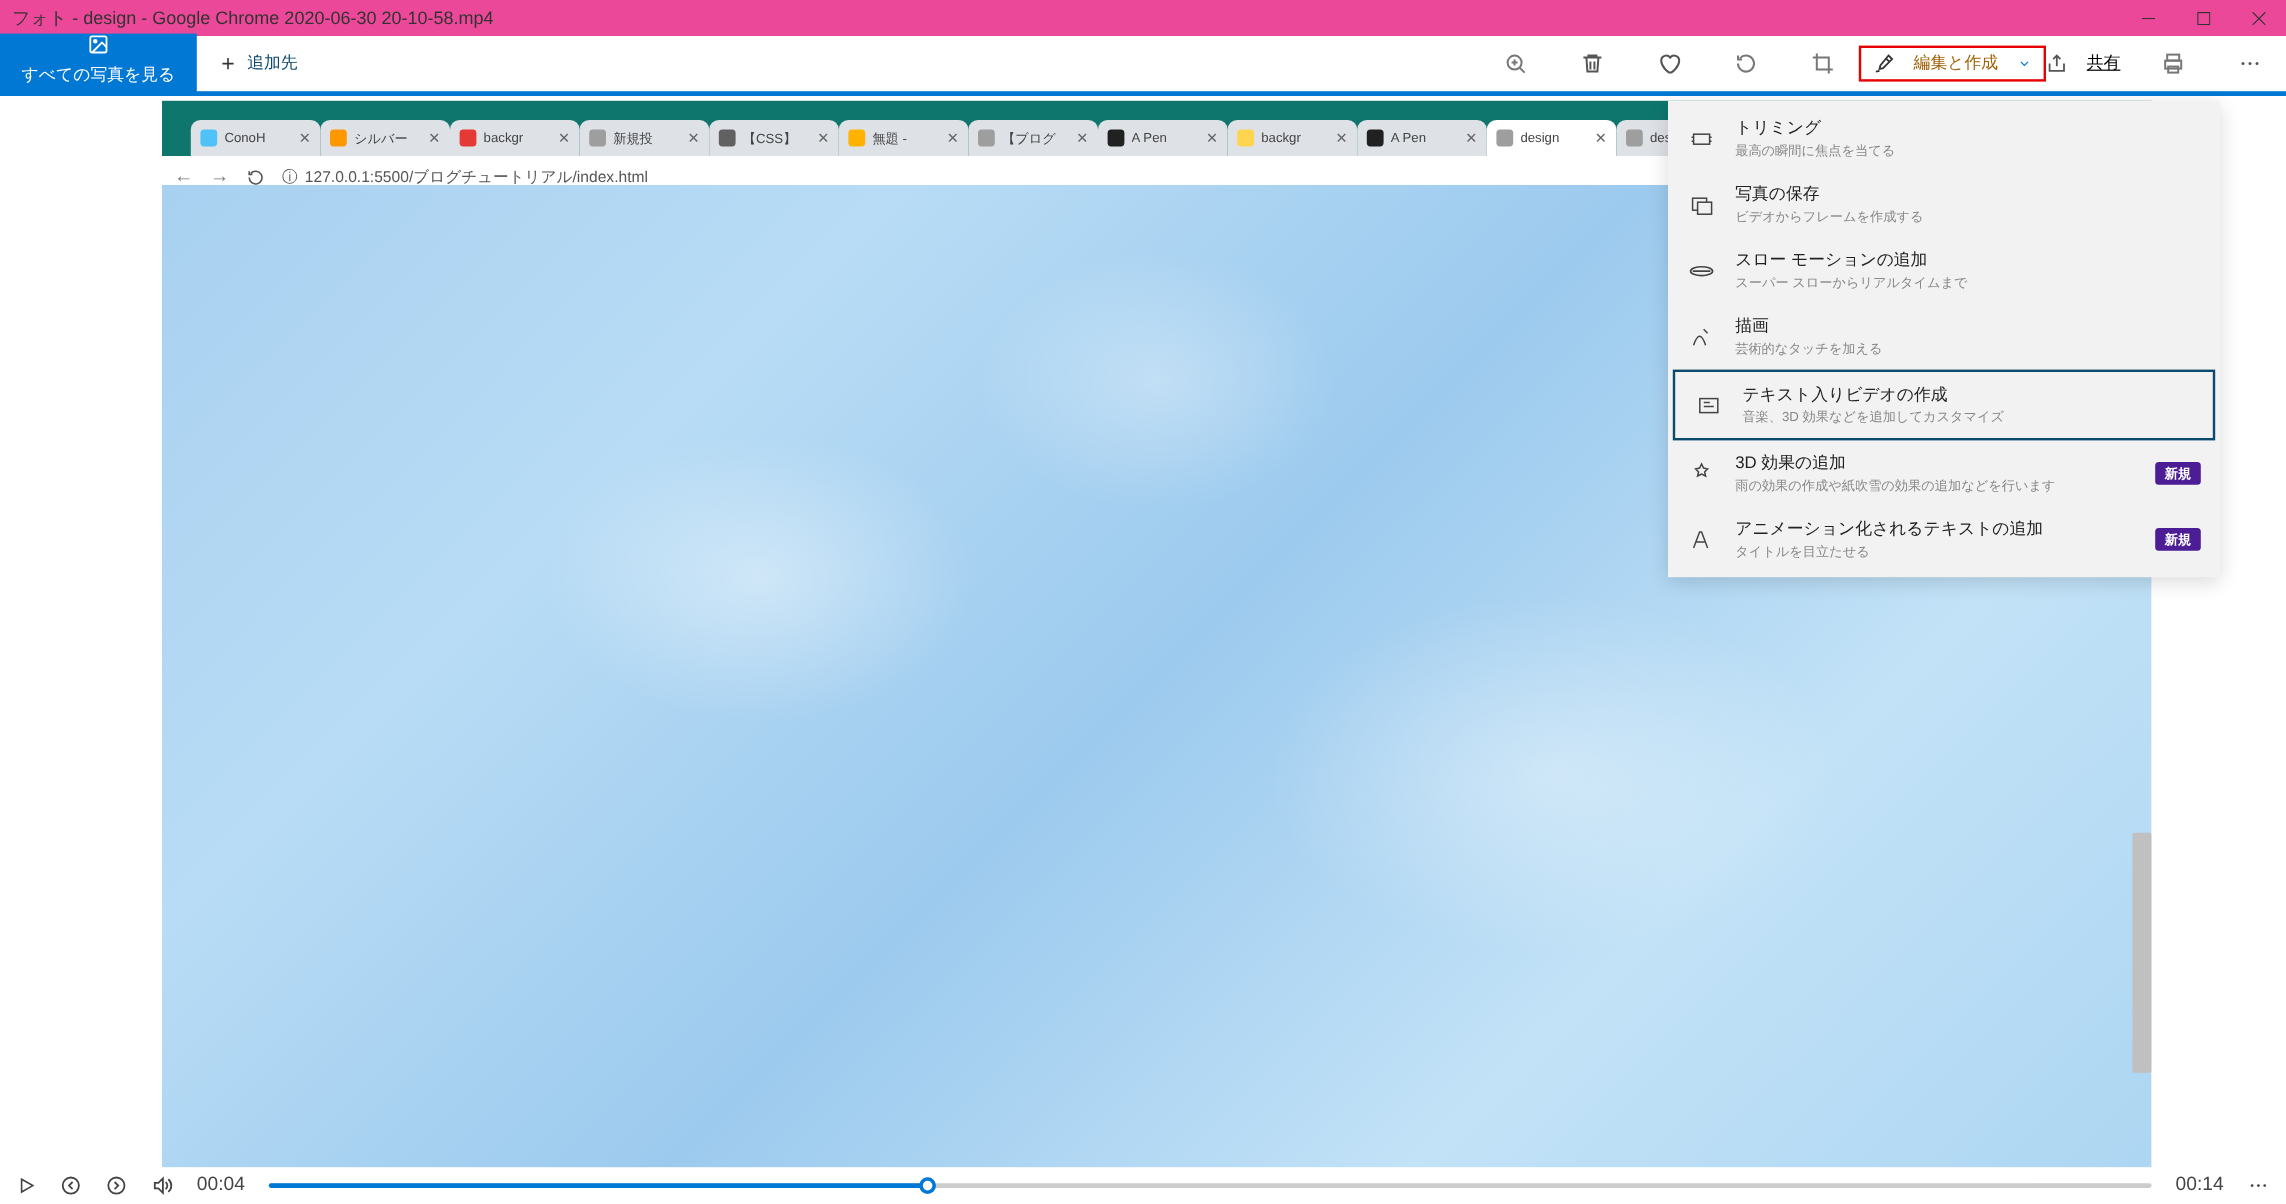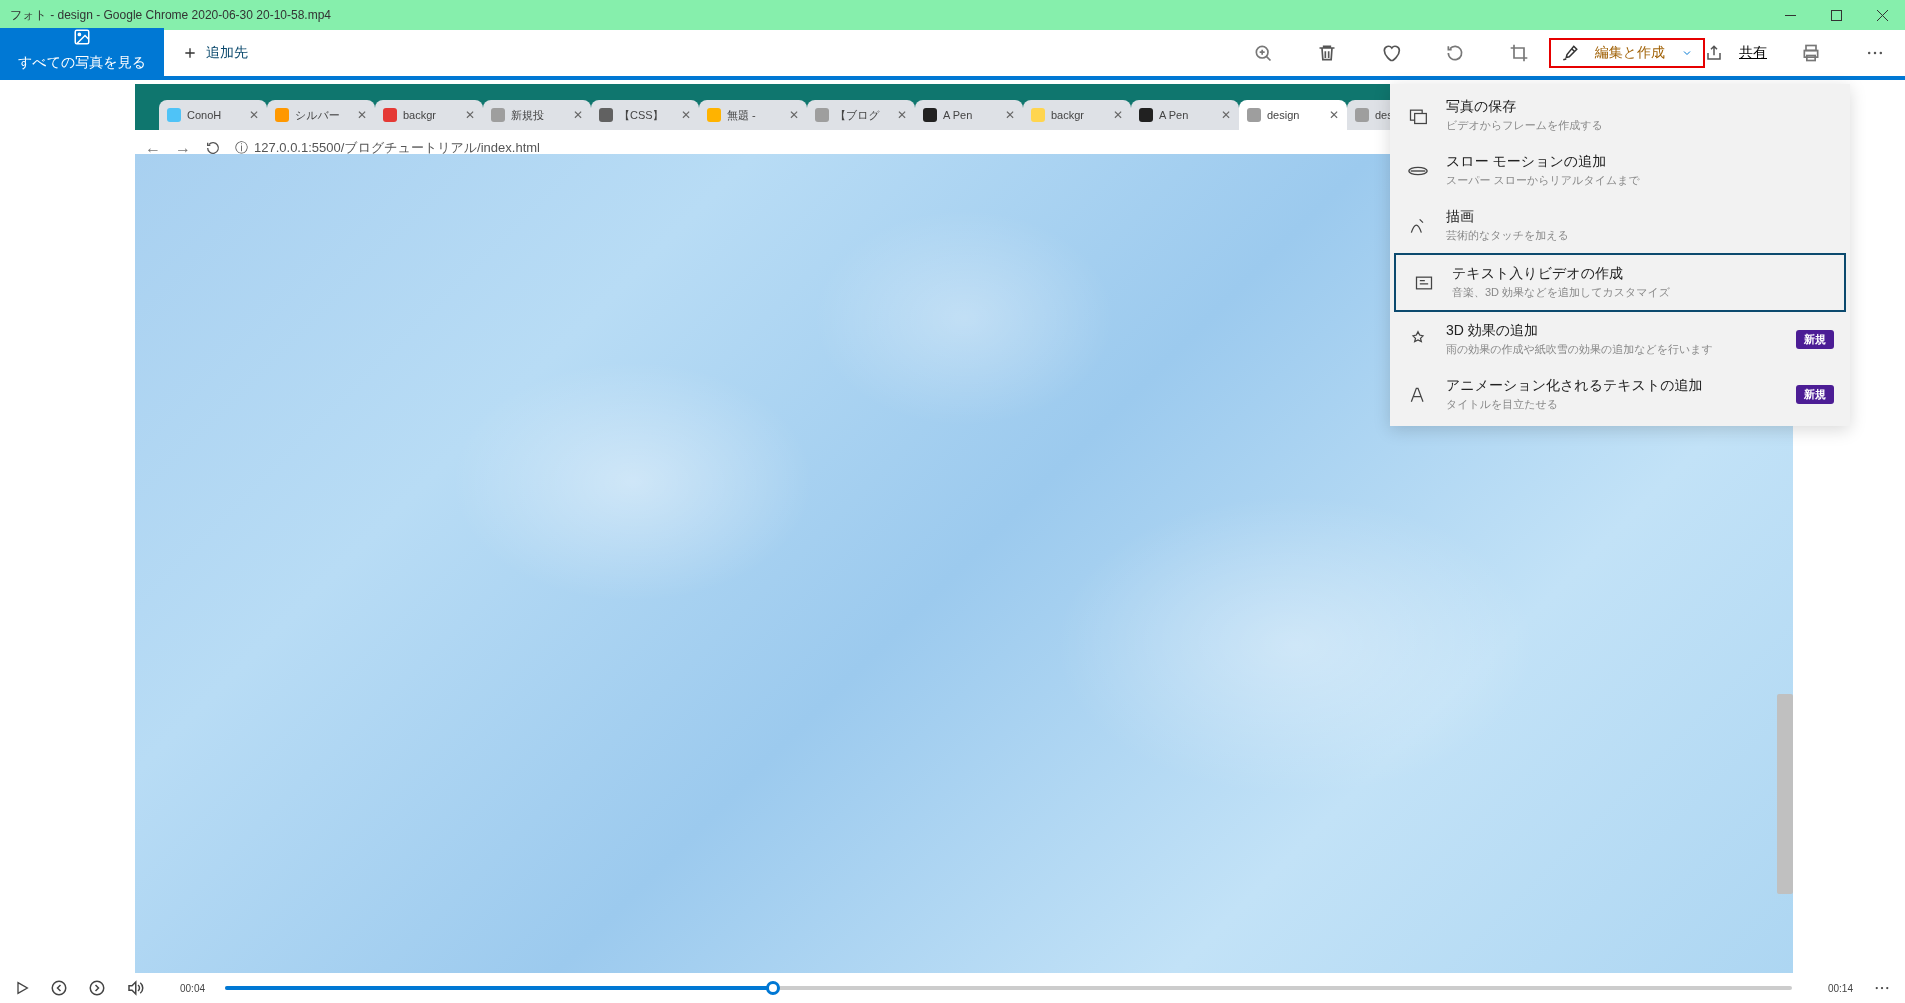--- a/index.html
+++ b/index.html
@@ -1,19 +1,19 @@
 <!DOCTYPE html>
 <html><head>
 <meta charset="utf-8">
 <style>
 * { margin: 0; padding: 0; box-sizing: border-box; font-family: "Yu Gothic UI", "Meiryo", sans-serif; }
 body { width: 1905px; height: 1003px; background: #fff; overflow: hidden; position: relative; }
 
 
-.titlebar { height: 30px; background: #86efac; display: flex; align-items: center; padding-left: 10px; font-size: 12px; color: #333; }
+.titlebar { height: 30px; background: #ec4899; display: flex; align-items: center; padding-left: 10px; font-size: 15px; color: #333; }
 .titlebar-controls { margin-left: auto; display: flex; }
 .titlebar-controls div { width: 46px; height: 30px; display: flex; align-items: center; justify-content: center; font-size: 12px; color: #333; }
 
 
 .apptoolbar { height: 50px; display: flex; align-items: center; border-bottom: 4px solid #0078d4; }
 .all-photos-btn { height: 50px; background: #0078d4; color: #fff; display: flex; align-items: center; padding: 0 18px; font-size: 14px; gap: 8px; flex-direction: column; }
 .add-dest { display: flex; align-items: center; gap: 8px; padding: 0 18px; font-size: 14px; color: #0c4a6e; }
 .toolbar-spacer { flex: 1; }
 .toolbar-icons { display: flex; align-items: center; gap: 24px; padding-right: 10px; }
 .toolbar-icons .ticon { width: 40px; height: 40px; display: flex; align-items: center; justify-content: center; color: #555; }
@@ -43,21 +43,21 @@
 .menuitem .micon { width: 24px; height: 24px; display: flex; align-items: center; justify-content: center; color: #444; }
 .menuitem .mtexts { flex: 1; }
 .menuitem .mtitle { font-size: 14px; color: #222; }
 .menuitem .mdesc { font-size: 11px; color: #888; margin-top: 2px; }
 .menuitem.highlighted { border: 2px solid #0c4a6e; margin: 0 4px; }
 .badge { background: #4c1d95; color: #fff; font-size: 11px; padding: 2px 8px; border-radius: 3px; font-weight: bold; }
 
 
 .videobar { position: absolute; bottom: 0; left: 0; right: 0; height: 30px; background: #fff; display: flex; align-items: center; padding: 0 14px; gap: 20px; }
 .videobar .vicon { color: #444; font-size: 16px; }
-.videobar .time { font-size: 10px; color: #444; margin-left: 16px; }
+.videobar .time { font-size: 16px; color: #444; }
 .seekbar { flex: 1; height: 4px; background: #ccc; position: relative; border-radius: 2px; }
 .seekfill { position: absolute; left: 0; top: 0; bottom: 0; width: 35%; background: #0078d4; border-radius: 2px; }
 .seekthumb { position: absolute; left: 35%; top: 50%; width: 14px; height: 14px; background: #fff; border: 3px solid #0078d4; border-radius: 50%; transform: translate(-50%, -50%); }
 
 svg { display: block; }
 </style>
 </head>
 <body>
 
 <div class="titlebar">
@@ -251,20 +251,32 @@
       <div class="sky"></div>
       <div class="vscroll"></div>
     </div>
   </div>
 </div>
 
 <div class="dropdown" id="dropdown">
     <div class="menuitem">
       <div class="micon">
         <svg width="20" height="20" viewBox="0 0 24 24" fill="none" stroke="#444" stroke-width="1.5">
+          <rect x="4" y="7" width="16" height="10"></rect>
+          <path d="M2 10h2M20 10h2M2 14h2M20 14h2"></path>
+        </svg>
+      </div>
+      <div class="mtexts">
+        <div class="mtitle">トリミング</div>
+        <div class="mdesc">最高の瞬間に焦点を当てる</div>
+      </div>
+    </div>
+    <div class="menuitem">
+      <div class="micon">
+        <svg width="20" height="20" viewBox="0 0 24 24" fill="none" stroke="#444" stroke-width="1.5">
           <rect x="3" y="5" width="14" height="12"></rect>
           <rect x="8" y="9" width="14" height="12" fill="#f2f2f2"></rect>
         </svg>
       </div>
       <div class="mtexts">
         <div class="mtitle">写真の保存</div>
         <div class="mdesc">ビデオからフレームを作成する</div>
       </div>
     </div>
     <div class="menuitem">

